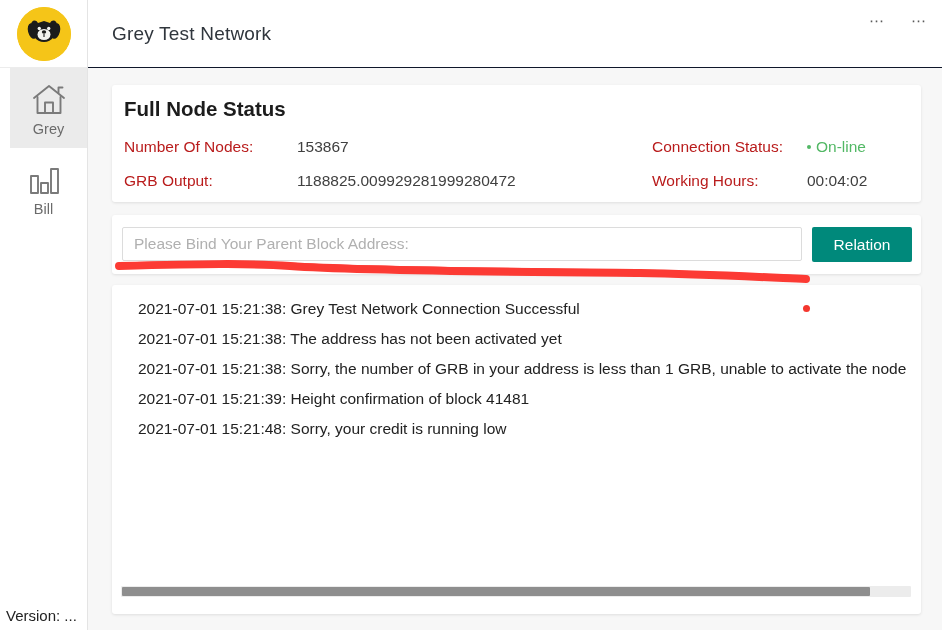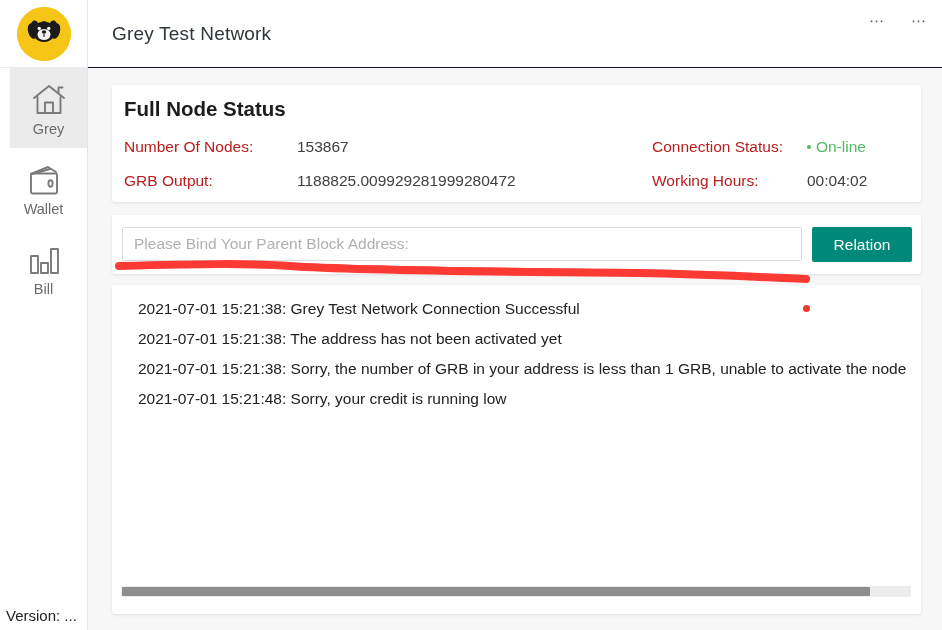--- a/index.html
+++ b/index.html
@@ -319,31 +319,20 @@
           <svg width="36" height="34" viewBox="0 0 36 34" fill="none" stroke="#7a7a7a" stroke-width="1.9" stroke-linecap="round" stroke-linejoin="round">
             <path d="M3 15 L18 3 L33 15"></path>
             <path d="M6.5 14 L6.5 30 L29.5 30 L29.5 14"></path>
             <path d="M27.5 9.5 L27.5 4.5 L31.5 4.5"></path>
             <rect x="14" y="19.5" width="8" height="10.5"></rect>
           </svg>
         </span>
         <span class="nav-label">Grey</span>
       </div>
 
-      <div class="nav-item">
-        <span class="nav-ico">
-          <svg width="36" height="32" viewBox="0 0 36 32" fill="none" stroke="#7a7a7a" stroke-width="1.9" stroke-linecap="round" stroke-linejoin="round">
-            <path d="M5 9 L22 2 L30 7"></path>
-            <path d="M6 9 L24 4"></path>
-            <rect x="5" y="8.5" width="26" height="20" rx="1.5"></rect>
-            <ellipse cx="24.5" cy="18.5" rx="2.1" ry="3.2"></ellipse>
-          </svg>
-        </span>
-        <span class="nav-label">Wallet</span>
-      </div>
 
       <div class="nav-item">
         <span class="nav-ico">
           <svg width="36" height="32" viewBox="0 0 36 32" fill="none" stroke="#7a7a7a" stroke-width="1.9" stroke-linejoin="round">
             <rect x="5" y="11" width="7" height="17"></rect>
             <rect x="15" y="18" width="7" height="10"></rect>
             <rect x="25" y="4" width="7" height="24"></rect>
           </svg>
         </span>
         <span class="nav-label">Bill</span>
@@ -385,20 +374,21 @@
     <div class="card" id="bind-card">
       <input class="bind-input" type="text" placeholder="Please Bind Your Parent Block Address:" style="">
       <button class="relation-btn">Relation</button>
     </div>
 
     <div class="card" id="log-card">
       <div class="log-list">
         <div class="log-line">2021-07-01 15:21:38: Grey Test Network Connection Successful</div>
         <div class="log-line">2021-07-01 15:21:38: The address has not been activated yet</div>
         <div class="log-line">2021-07-01 15:21:38: Sorry, the number of GRB in your address is less than 1 GRB, unable to activate the node</div>
+        <div class="log-line">2021-07-01 15:21:39: Height confirmation of block 41481</div>
         <div class="log-line">2021-07-01 15:21:48: Sorry, your credit is running low</div>
       </div>
       <div class="log-reddot"></div>
 
       <div class="hscroll-track">
         <div class="hscroll-thumb"></div>
       </div>
     </div>
 
   </div>

